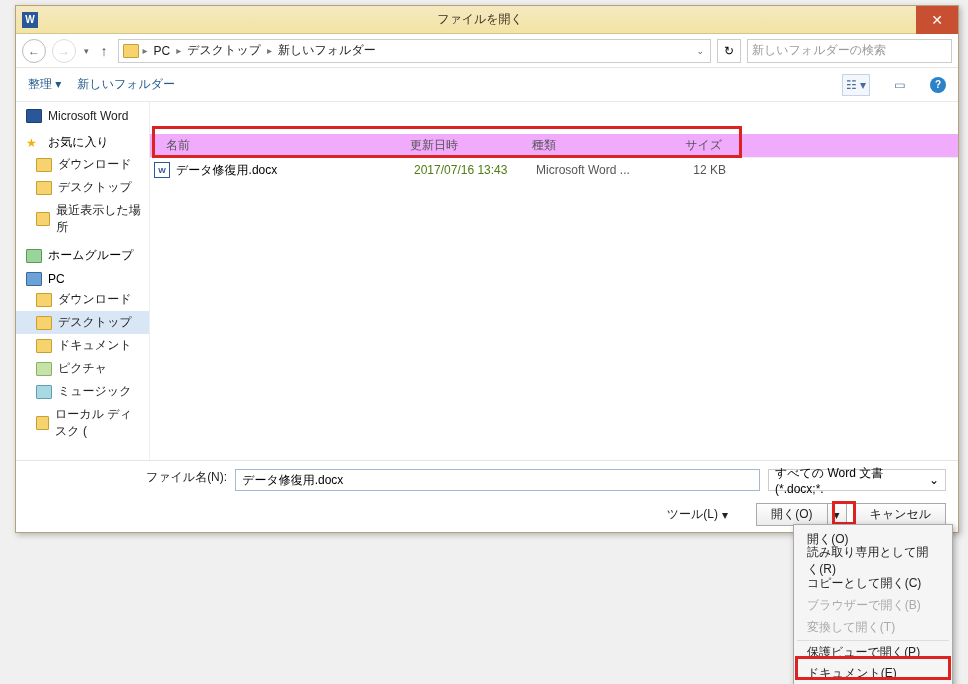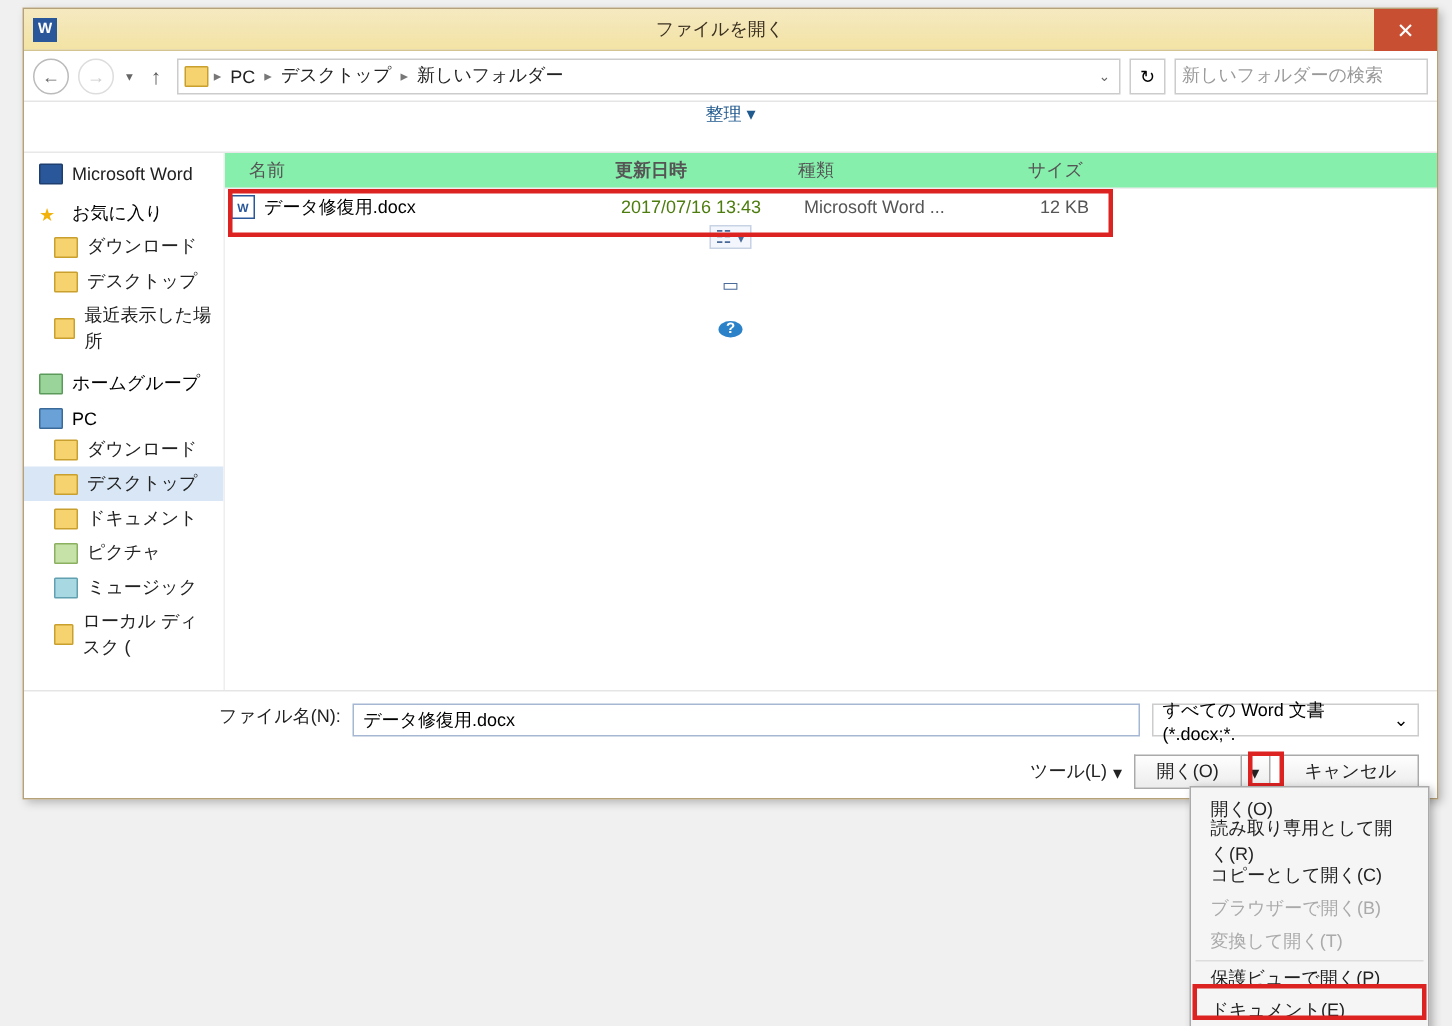--- a/index.html
+++ b/index.html
@@ -12,57 +12,57 @@
 .navrow { height:34px; display:flex; align-items:center; padding:0 6px; border-bottom:1px solid #e5e5e5; gap:6px; }
 .navbtn { width:24px; height:24px; border:1px solid #bbb; border-radius:50%; display:flex; align-items:center; justify-content:center; color:#666; background:#fff; }
 .navbtn.dis { color:#ccc; border-color:#ddd; }
 .up-ico { font-size:14px; color:#555; padding:0 4px; }
 .caret { font-size:9px; color:#666; padding:0 2px; }
 .addrbar { flex:1; height:24px; border:1px solid #ccc; display:flex; align-items:center; padding:0 4px; gap:2px; }
 .addrbar .folder-ico { width:16px; height:14px; background:#f7d36f; border:1px solid #c9a02e; border-radius:1px; }
 .crumb { padding:0 2px; color:#222; }
 .sep { color:#777; font-size:10px; padding:0 2px; }
 .refreshwrap { width:24px; height:24px; border:1px solid #ccc; display:flex; align-items:center; justify-content:center; }
-.searchbox { width:169px; height:24px; border:1px solid #ccc; display:flex; align-items:center; padding:0 4px; color:#999; }
-.toolbar { height:34px; display:flex; align-items:center; padding:0 12px; gap:16px; border-bottom:1px solid #e8e8e8;flex-direction:column; }
+.searchbox { width:205px; height:24px; border:1px solid #ccc; display:flex; align-items:center; padding:0 4px; color:#999; }
+.toolbar { height:34px; display:flex; align-items:center; padding:0 12px; gap:16px; border-bottom:1px solid #e8e8e8; }
 .toolbar .menu { color:#215a8e; }
 .toolbar .spacer { flex:1; }
 .toolbar .iconbtn { width:28px; height:22px; border:1px solid transparent; display:flex; align-items:center; justify-content:center; color:#4a6a9a; }
 .toolbar .iconbtn.view { border:1px solid #c7d3e5; background:#f3f7fd; }
 .help { width:16px;height:16px;border-radius:50%;background:#2b82c8;color:#fff;display:flex;align-items:center;justify-content:center;font-size:10px;font-weight:bold; }
 .body { display:flex; height:358px; }
 .nav { width:134px; border-right:1px solid #eee; overflow:auto; padding:4px 0; }
 .nav .item { display:flex; align-items:center; gap:6px; padding:3px 8px 3px 20px; color:#222; }
 .nav .item.top { padding-left:10px; font-weight:normal; }
 .nav .item.sel { background:#d8e6f5; }
 .nav .ico { width:16px; height:14px; background:#f7d36f; border:1px solid #c9a02e; border-radius:1px; display:inline-block; }
 .nav .ico.word { background:#2a579a; border-color:#1d3e6f; }
 .nav .ico.star { background:none; border:none; color:#f2b20c; }
 .nav .ico.grp { background:#9bd49b; border-color:#5a9a5a; }
 .nav .ico.pc { background:#6aa2d8; border-color:#3a6a9a; }
 .nav .ico.pic { background:#c6e2a8; border-color:#8ab060; }
 .nav .ico.vid { background:#d8c6e2; border-color:#a080b0; }
 .nav .ico.mus { background:#a8d8e2; border-color:#60a0b0; }
 .nav .group { margin:8px 0 2px 10px; display:flex; align-items:center; gap:6px; }
 .list { flex:1; position:relative; }
-.cols { display:flex; height:24px; border-bottom:1px solid #eee; align-items:center; color:#555; background:#86efac; }
+.cols { display:flex; height:24px; border-bottom:1px solid #eee; align-items:center; color:#555; background:#f0abfc;margin-top:32px; }
 .col-name { width:260px; padding-left:16px; }
-.col-date { width:122px;font-weight:bold; }
+.col-date { width:122px; }
 .col-type { width:118px; }
 .col-size { width:80px; text-align:right; padding-right:8px; }
 .filerow { display:flex; align-items:center; height:24px; padding-left:4px; }
 .filerow .docico { width:16px; height:16px; background:#fff; border:1px solid #2a579a; display:flex; align-items:center; justify-content:center; color:#2a579a; font-size:8px; font-weight:bold; margin-right:6px; }
 .red-highlight { position:absolute; border:3px solid #d22; pointer-events:none; }
 .footer { border-top:1px solid #e5e5e5; padding:8px 12px 10px; }
 .fnrow { display:flex; align-items:flex-start; gap:8px; margin-bottom:12px; padding-left:118px; }
 .fnrow label { color:#222; }
 .fnrow input { flex:1; height:22px; border:1px solid #a5b7d2; padding:0 6px; }
 .fnrow .filtersel { width:178px; height:22px; border:1px solid #ccc; display:flex; align-items:center; padding:0 6px; justify-content:space-between; }
 .btnrow { display:flex; justify-content:flex-end; align-items:center; gap:8px; }
-.btnrow .tools { color:#222; display:flex; align-items:center; gap:4px; }
+.btnrow .tools { margin-right:20px; color:#222; display:flex; align-items:center; gap:4px; }
 .btn { height:23px; border:1px solid #aaa; background:linear-gradient(#fefefe,#ececec); padding:0 14px; display:flex; align-items:center; color:#222; }
 .split { display:flex; }
 .split .main { border-right:none; padding:0 14px; }
 .split .arrow { border-left:1px solid #aaa; padding:0 6px; }
 .dropdown { position:absolute; left:793px; top:524px; width:160px; background:#f5f5f5; border:1px solid #aaa; box-shadow:2px 2px 6px rgba(0,0,0,.3); padding:3px; }
 .dropdown .dditem { height:22px; display:flex; align-items:center; padding:0 10px; color:#222; }
 .dropdown .dditem.disabled { color:#aaa; }
 .dropdown .dditem.sep-above { border-top:1px solid #ddd; margin-top:2px; padding-top:2px; }
 .red-small { position:absolute; border:3px solid #d22; pointer-events:none; }
 </style>

